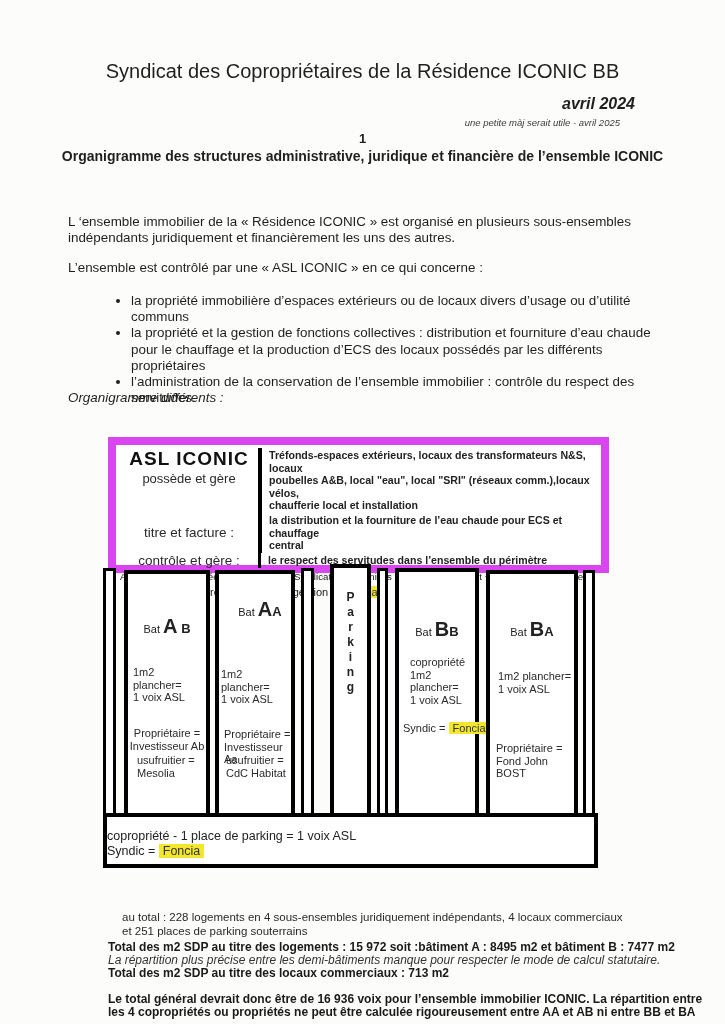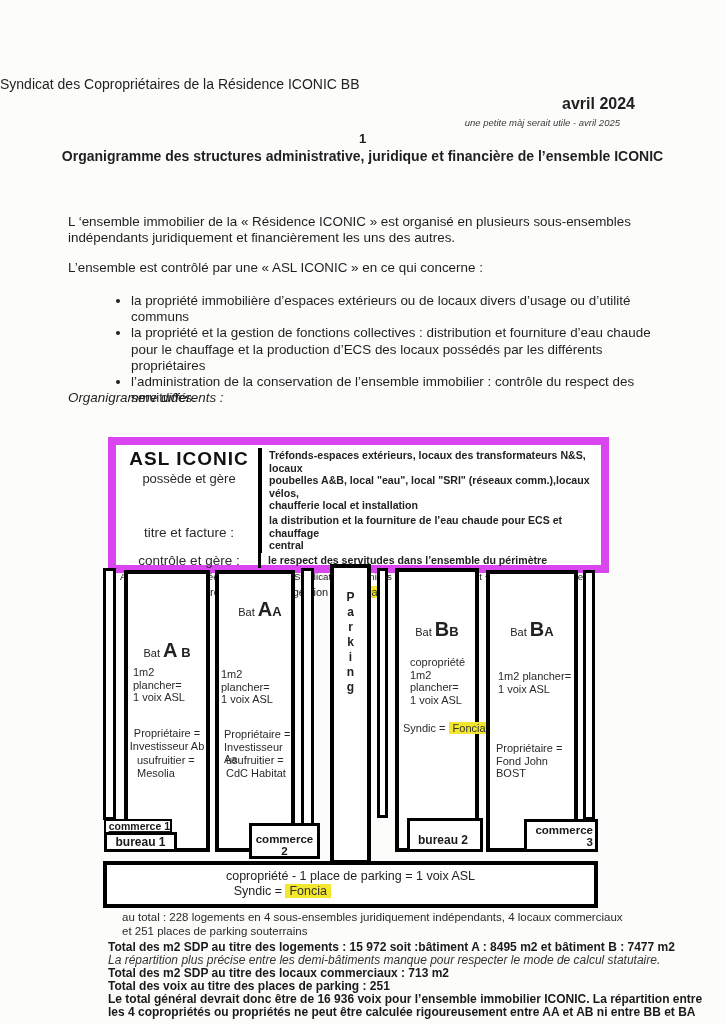--- a/index.html
+++ b/index.html
@@ -2,22 +2,22 @@
 <html><head>
 <meta charset="utf-8">
 <style>
   html,body{margin:0;padding:0;background:#e8e8e8;}
   .page{
     position:relative;width:725px;height:1024px;margin:0 auto;
     background:#fcfcfb;color:#1f1f1f;overflow:hidden;
     font-family:"Liberation Sans", sans-serif;
   }
   
-  .doc-title{position:absolute;top:76px;left:0;right:0;text-align:left;font-size:14px;}
-  .date-line{position:absolute;top:95px;right:90px;font-weight:bold;font-size:16px;}
+  .doc-title{position:absolute;top:60px;left:0;right:0;text-align:center;font-size:20px;}
+  .date-line{position:absolute;top:95px;right:90px;font-style:italic;font-weight:bold;font-size:16px;}
   .note-line{position:absolute;top:117px;right:105px;font-style:italic;font-size:9.5px;color:#3a3a3a;}
   .page-num{position:absolute;top:131px;left:0;right:0;text-align:center;font-weight:bold;font-size:13px;}
   .doc-heading{position:absolute;top:148px;left:0;right:0;text-align:center;font-weight:bold;font-size:14px;}
   
   .para{position:absolute;left:68px;width:600px;font-size:13.4px;line-height:16.4px;white-space:pre-line;}
   .p1{top:214px;}
   .p2{top:260px;}
   ul.bullets{position:absolute;left:68px;top:277px;width:600px;margin:16px;padding-left:47px;}
   ul.bullets li{font-size:13.4px;line-height:16.2px;white-space:pre-line;}
   .caption{position:absolute;left:68px;top:390px;font-style:italic;font-size:13.4px;}
@@ -42,21 +42,21 @@
   .t-suf{font-size:13px;font-weight:bold;}
   .t-text{position:absolute;font-size:11px;line-height:12.6px;white-space:pre-line;color:#2a2a2a;}
   .parking-col{position:absolute;left:330px;top:564px;width:33px;height:292px;border:4px solid #000;background:#fff;}
   .parking-word{margin-top:22px;text-align:center;font-weight:bold;font-size:12px;line-height:15px;white-space:pre-line;color:#222;}
   .sbox{position:absolute;border:3px solid #000;background:#fff;font-weight:bold;color:#1a1a1a;}
   .b-com1{left:104px;top:819px;width:64px;height:11px;border-width:2px;font-size:10.5px;text-align:right;line-height:11px;text-decoration:underline;}
   .b-bur1{left:104px;top:832px;width:67px;height:14px;font-size:12px;text-align:center;line-height:14px;}
   .b-com2{left:249px;top:823px;width:65px;height:23px;font-size:11.5px;text-align:center;padding-top:7px;}
   .b-bur2{left:377px;top:818px;width:62px;height:16px;font-size:12px;text-align:left;padding:12px 0 0 8px;margin-left:30px;}
   .b-com3{left:524px;top:819px;width:66px;height:25px;font-size:11.5px;text-align:right;padding:2px 2px 0 0;}
-  .pstrip{position:absolute;left:103px;top:861px;width:487px;height:35px;border:4px solid #000;background:#fff;text-align:center;font-size:12.5px;line-height:15px;padding-top:4px;color:#222;}
+  .pstrip{position:absolute;left:103px;top:813px;width:487px;height:35px;border:4px solid #000;background:#fff;text-align:left;font-size:12.5px;line-height:15px;padding-top:12px;color:#222;}
   .pstrip .l2{width:72%;}
   
   .total-line{position:absolute;left:122px;top:911px;font-size:11.5px;line-height:13.8px;white-space:pre-line;color:#2a2a2a;}
   .fline{position:absolute;left:108px;font-size:12px;line-height:13px;font-weight:bold;white-space:pre-line;color:#1a1a1a;}
   .f1{top:941px;}
   .f2{top:954px;font-weight:normal;font-style:italic;color:#333;}
   .f3{top:967px;}
   .f4{top:980px;}
   .f5{top:993px;}
 </style>
@@ -107,21 +107,21 @@
     <div class="admin-line">Administration assurée par : Bureau (ou Syndicat) élu parmi les membres (Président + Secrétaire + Trésorier)</div>
     <div class="gestion-line"><span>société prestataire chargeé de la gestion =  </span><span class="hl">Foncia</span></div>
   </div>
 
   <div class="wall" style="left:103px;top:568px;width:7px;height:246px;"></div>
   <div class="wall" style="left:301px;top:568px;width:7px;height:278px;"></div>
   <div class="wall" style="left:377px;top:568px;width:5px;height:244px;"></div>
   <div class="wall" style="left:583px;top:570px;width:6px;height:244px;"></div>
 
   <div class="tower" style="left:124px;top:570px;width:78px;height:274px;">
-    <div class="t-label" style="top:41px;margin-top:24px;"><span>Bat </span><span class="t-big">A</span><span class="t-suf"> B</span></div>
+    <div class="t-label" style="top:41px;"><span>Bat </span><span class="t-big">A</span><span class="t-suf"> B</span></div>
     <div class="t-text" style="top:92px;left:5px;">1m2 plancher=
 1 voix ASL</div>
     <div class="t-text" style="top:153px;left:0;right:0;text-align:center;">Propriétaire =
 Investisseur Ab</div>
     <div class="t-text" style="top:180px;left:9px;">usufruitier =
 Mesolia</div>
   </div>
 
   <div class="tower" style="left:215px;top:570px;width:72px;height:274px;">
     <div class="t-label" style="top:24px;padding-left:10px;"><span>Bat  </span><span class="t-big">A</span><span class="t-suf">A</span></div>
@@ -168,17 +168,16 @@
   <div class="pstrip">
     <div>copropriété - 1 place de parking = 1 voix ASL</div>
     <div class="l2"><span>Syndic = </span><span class="hl">Foncia</span></div>
   </div>
 
   <div class="total-line">au total : 228 logements en 4 sous-ensembles juridiquement indépendants, 4 locaux commerciaux
 et 251 places de parking souterrains</div>
   <div class="fline f1">Total des m2 SDP au titre des logements : 15 972 soit :bâtiment A : 8495 m2  et bâtiment B : 7477 m2</div>
   <div class="fline f2">La répartition plus précise entre les demi-bâtiments manque pour respecter le mode de calcul statutaire.</div>
   <div class="fline f3">Total des m2 SDP au titre des locaux commerciaux : 713 m2</div>
-  <div class="fline f4">Total des voix au titre des places de parking : 251</div>
   <div class="fline f5">Le total général devrait donc être de 16 936 voix pour l’ensemble immobilier ICONIC. La répartition entre
 les 4 copropriétés ou propriétés ne peut être calculée rigoureusement entre AA et AB ni entre BB et BA</div>
 
 </div>
 
 </body></html>

